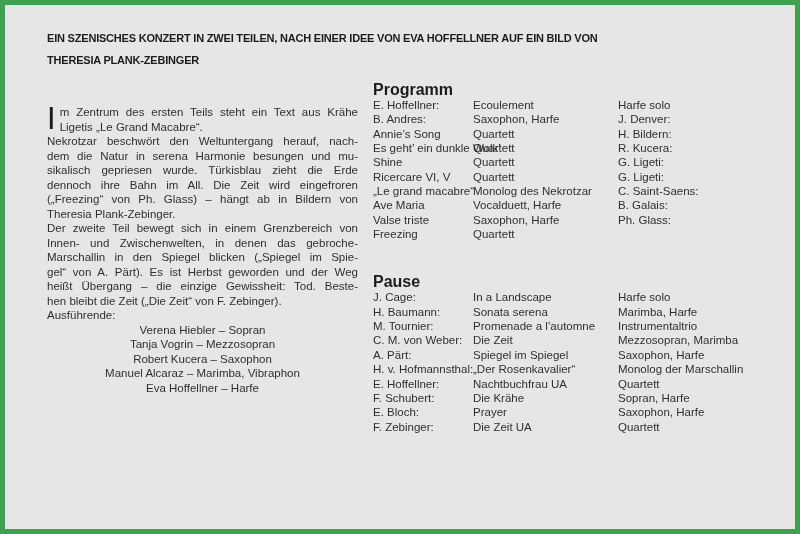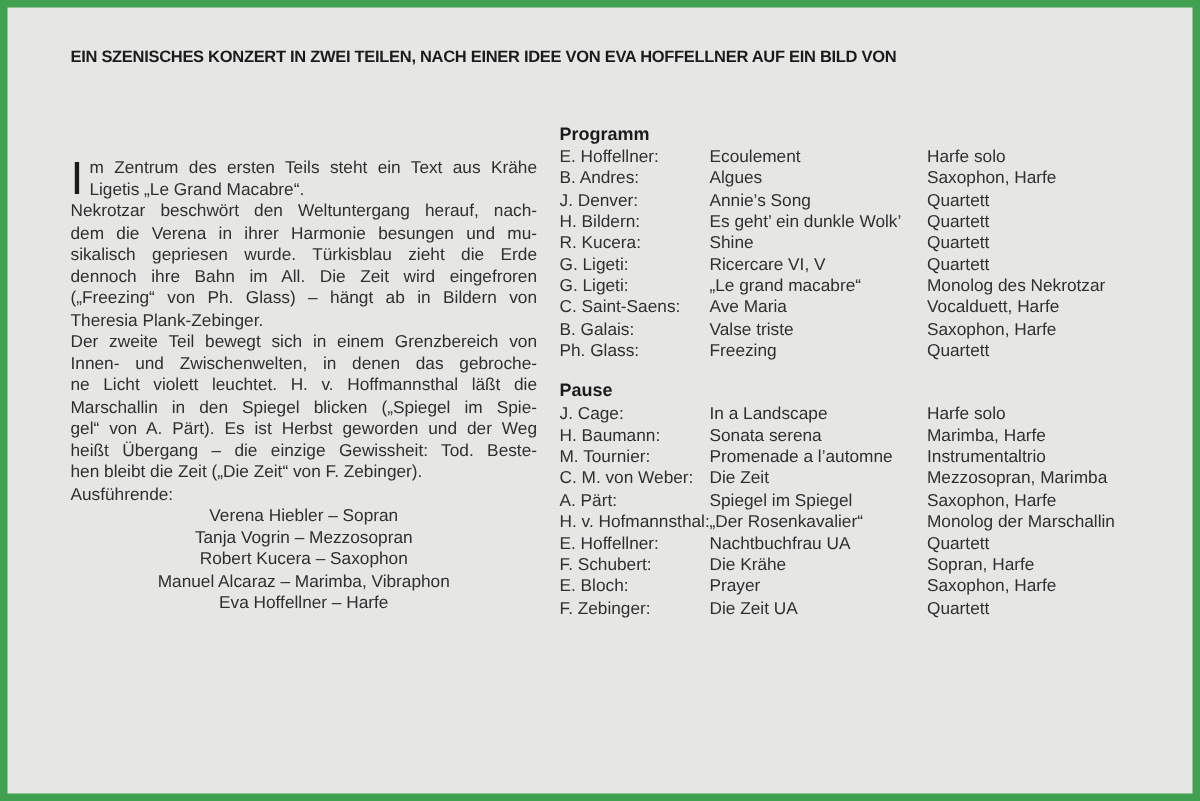--- a/index.html
+++ b/index.html
@@ -23,66 +23,66 @@
   .gap17 { margin-top:17px; }
   .jline { text-align:justify; text-align-last:justify; }
   .plines .jline:last-child { text-align-last:left; }
   .dropcap {
     float:left; font-size:31px; line-height:25px; height:27px;
     margin:1px 4px 0 0; font-weight:400; color:var(--title, #1b1b1b);
   }
   .plist div { white-space:nowrap;text-align:center; }
   .credit { position:absolute; left:42px; top:498px; font-size:10px; color:#3c3c3c; white-space:nowrap;margin-top:48px; }
   .rightcol { position:absolute; left:368px; top:77px; width:400px; font-size:11.5px; }
-  .sect-heading { font-size:12px; font-weight:bold; line-height:15px; color:var(--title, #1b1b1b); }
-  .sect-heading.pause { margin-top:12px; }
+  .sect-heading { font-size:16px; font-weight:bold; line-height:15px; color:var(--title, #1b1b1b); }
+  .sect-heading.pause { margin-top:33px; }
   .ptable {
     margin-top:1px; display:grid; grid-template-columns:100px 145px auto;
     line-height:14.35px;
   }
   .ptable .cell { white-space:nowrap; }
 </style>
 </head>
 <body>
 
 <div class="frame">
 
   <header class="title">
 
   <div class="title-line">EIN SZENISCHES KONZERT IN ZWEI TEILEN, NACH EINER IDEE VON EVA HOFFELLNER AUF EIN BILD VON</div>
+      <div class="title-line">THERESIA PLANK-ZEBINGER</div>
     </header>
 
   <section class="leftcol">
     <div class="para">
       <span class="dropcap">I</span>
       <div class="plines">
 
       <div class="jline">m Zentrum des ersten Teils steht ein Text aus Krähe</div>
           <div class="jline">Ligetis „Le Grand Macabre“.</div>
         </div>
     </div>
 
     <div class="para">
       <div class="plines">
 
       <div class="jline">Nekrotzar beschwört den Weltuntergang herauf, nach-</div>
-          <div class="jline">dem die Verena in ihrer Harmonie besungen und mu-</div>
+          <div class="jline">dem die Natur in serena Harmonie besungen und mu-</div>
           <div class="jline">sikalisch gepriesen wurde. Türkisblau zieht die Erde</div>
           <div class="jline">dennoch ihre Bahn im All. Die Zeit wird eingefroren</div>
           <div class="jline">(„Freezing“ von Ph. Glass) – hängt ab in Bildern von</div>
           <div class="jline">Theresia Plank-Zebinger.</div>
         </div>
     </div>
 
     <div class="para gap15">
       <div class="plines">
 
       <div class="jline">Der zweite Teil bewegt sich in einem Grenzbereich von</div>
           <div class="jline">Innen- und Zwischenwelten, in denen das gebroche-</div>
-          <div class="jline">ne Licht violett leuchtet. H. v. Hoffmannsthal läßt die</div>
           <div class="jline">Marschallin in den Spiegel blicken („Spiegel im Spie-</div>
           <div class="jline">gel“ von A. Pärt). Es ist Herbst geworden und der Weg</div>
           <div class="jline">heißt Übergang – die einzige Gewissheit: Tod. Beste-</div>
           <div class="jline">hen bleibt die Zeit („Die Zeit“ von F. Zebinger).</div>
         </div>
     </div>
 
     <div class="para gap17">
       <div>Ausführende:</div>
       <div class="plist">
@@ -98,21 +98,20 @@
 
   <section class="rightcol">
     <div class="sect-heading">Programm</div>
     <div class="ptable">
 
         <div class="cell composer">E. Hoffellner:</div>
         <div class="cell work">Ecoulement</div>
         <div class="cell scoring">Harfe solo</div>
 
         <div class="cell composer">B. Andres:</div>
-        <div class="cell work">Algues</div>
         <div class="cell scoring">Saxophon, Harfe</div>
 
         <div class="cell composer">J. Denver:</div>
         <div class="cell work">Annie’s Song</div>
         <div class="cell scoring">Quartett</div>
 
         <div class="cell composer">H. Bildern:</div>
         <div class="cell work">Es geht’ ein dunkle Wolk’</div>
         <div class="cell scoring">Quartett</div>
 

